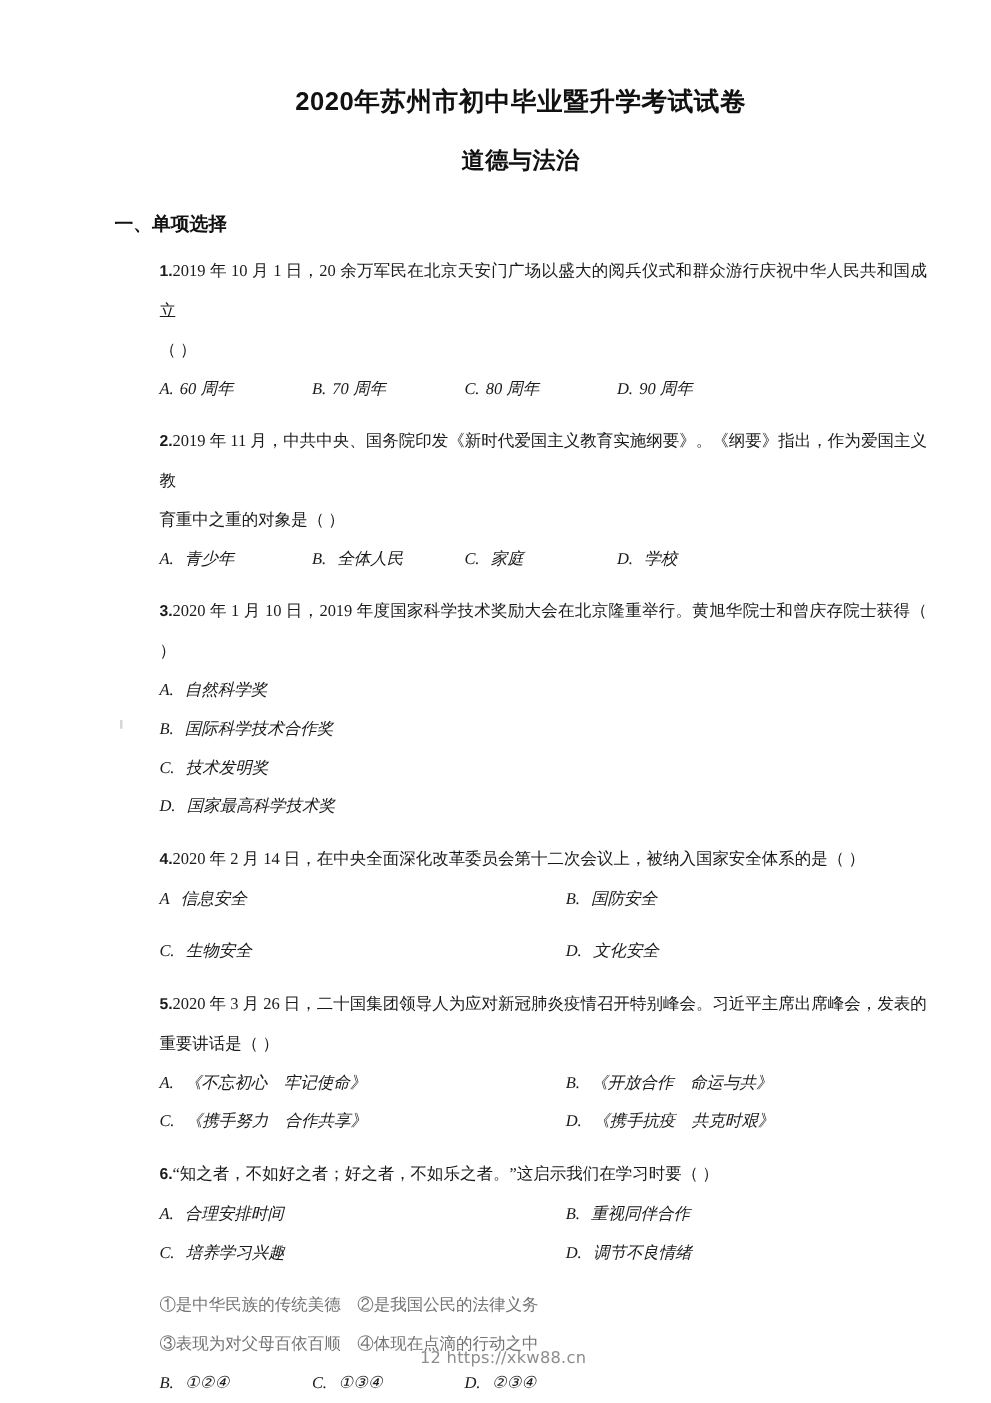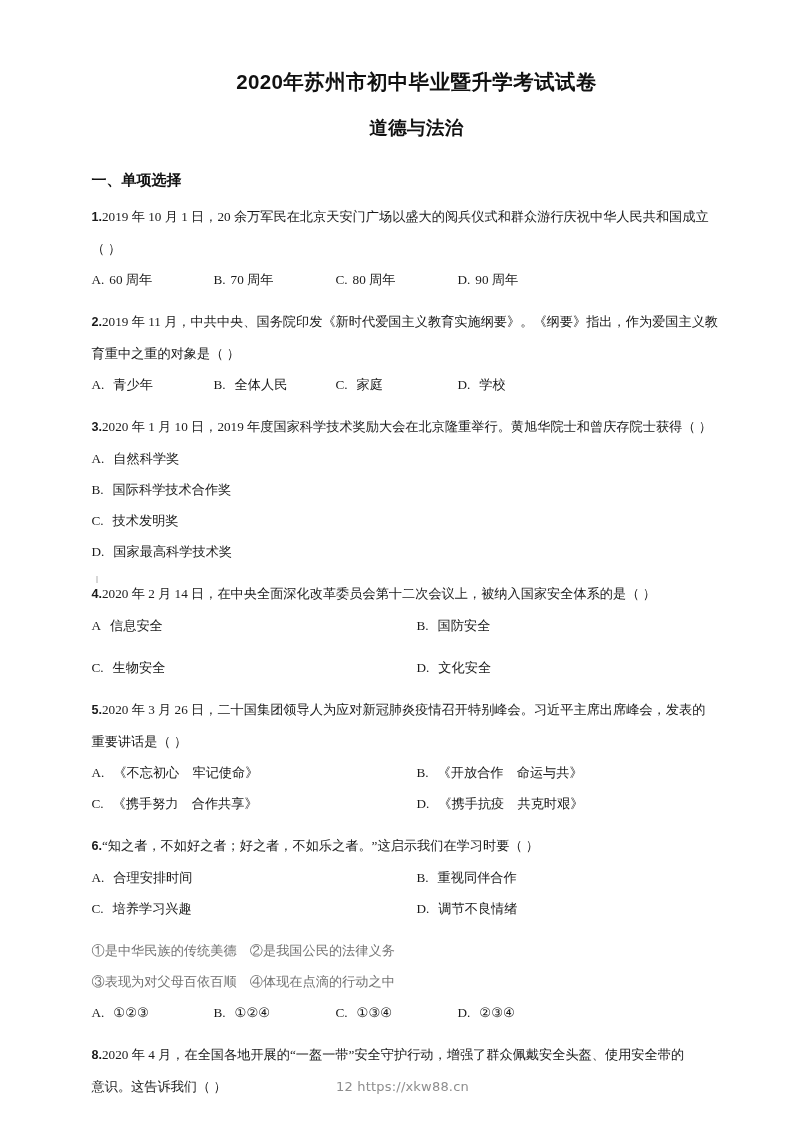--- a/index.html
+++ b/index.html
@@ -53,20 +53,21 @@
     font-size: 15px;
     margin: 0;
     padding-top: 32px;
     line-height: 1.25;
     color: #111;
   }
 
   
   .question {
     margin-top: 11px;
+    margin-left: 36px;
   }
   .q-stem {
     font-size: 13.2px;
     line-height: 31px;
     text-align: justify;
     color: #1a1a1a;
   }
   .q-num {
     font-family: "Liberation Sans", "DejaVu Sans", sans-serif;
     font-weight: bold;
@@ -92,20 +93,21 @@
     display: flex;
     line-height: 31px;
   }
   .opts.cols4 .opt { width: 122px; flex: 0 0 122px; }
   .opts.cols2 .opt { width: 325px; flex: 0 0 325px; }
   .opts.cols1 .opt { width: 100%; }
   .opt {
     font-size: 13.2px;
     white-space: nowrap;
     color: #1a1a1a;
+    font-style: italic;
   }
   .opt-label {
     font-family: "Liberation Serif", "DejaVu Serif", serif;
   }
   .opt-sp { display: inline-block; width: 5px; }
   .opt-wide-sp { display: inline-block; width: 9px; }
   .opts.spaced .opts-row { margin-bottom: 11px; }
   .opts.spaced .opts-row:last-child { margin-bottom: 0; }
 
   
@@ -225,21 +227,20 @@
               <div class="opt"><span class="opt-label">C.</span><span class="opt-wide-sp"></span><span>培养学习兴趣</span></div>
               <div class="opt"><span class="opt-label">D.</span><span class="opt-wide-sp"></span><span>调节不良情绪</span></div>
             </div>
           </div>
         </div>
         <div class="question">
           <div class="q-statements">①是中华民族的传统美德　②是我国公民的法律义务</div>
           <div class="q-statements">③表现为对父母百依百顺　④体现在点滴的行动之中</div>
           <div class="opts cols4">
             <div class="opts-row">
-              <div class="opt"><span class="opt-label">A.</span><span class="opt-wide-sp"></span><span>①②③</span></div>
               <div class="opt"><span class="opt-label">B.</span><span class="opt-wide-sp"></span><span>①②④</span></div>
               <div class="opt"><span class="opt-label">C.</span><span class="opt-wide-sp"></span><span>①③④</span></div>
               <div class="opt"><span class="opt-label">D.</span><span class="opt-wide-sp"></span><span>②③④</span></div>
             </div>
           </div>
         </div>
         <div class="question">
           <div class="q-stem"><span class="q-num">8.</span><span>2020 年 4 月，在全国各地开展的“一盔一带”安全守护行动，增强了群众佩戴安全头盔、使用安全带的</span></div>
           <div class="q-cont">意识。这告诉我们（    ）</div>
         </div>

